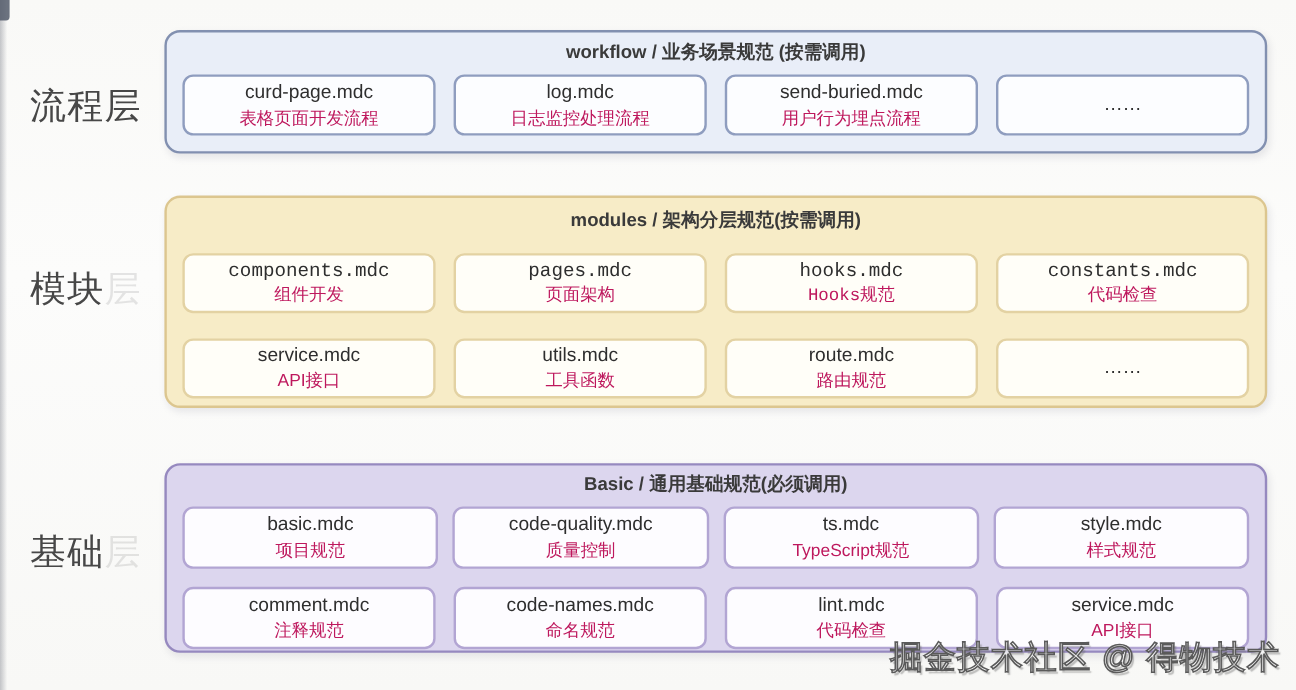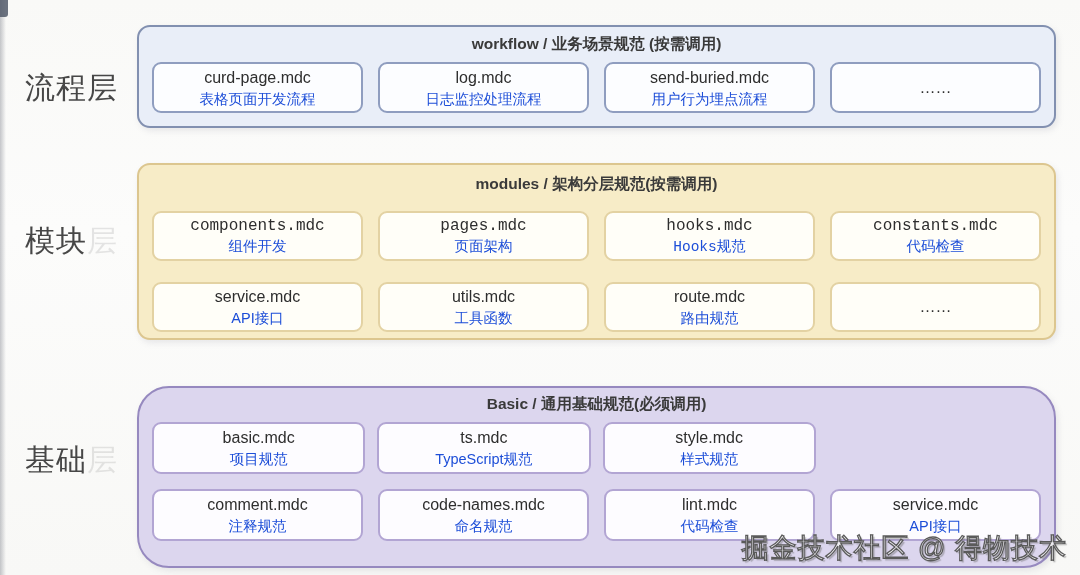--- a/index.html
+++ b/index.html
@@ -46,21 +46,21 @@
     position: absolute;
     left: 137px;
     width: 919px;
     border: 2px solid var(--bd, #999);
     background: var(--bg, #eee);
     border-radius: 13px;
     box-shadow: 2px 3px 6px rgba(110,115,135,0.14);
   }
   .layer-workflow { top: 25px;  height: 103px; padding: 8px 13px 0 13px; }
   .layer-modules  { top: 163px; height: 177px; padding: 10px 13px 0 13px; }
-  .layer-basic    { top: 386px; height: 182px; padding: 7px 13px 0 13px; border-radius: 32px; }
+  .layer-basic    { top: 386px; height: 158px; padding: 7px 13px 0 13px; }
 
   .layer-title {
     text-align: center;
     font-size: 15.5px;
     font-weight: 600;
     color: #3a3a3a;
     line-height: 18px;
   }
   .layer-workflow .layer-title { margin-bottom: 9px; }
   .layer-modules  .layer-title { margin-bottom: 18px; }
@@ -89,21 +89,21 @@
   .layer-basic    .card { height: 52px; }
 
   .card-name {
     font-size: 16px;
     color: #2e2e2e;
     line-height: 22px;
     white-space: nowrap;
   }
   .card-desc {
     font-size: 14.5px;
-    color: #1d4ed8;
+    color: #be185d;
     line-height: 20px;
     white-space: nowrap;
   }
   .card-desc:empty { display: none; }
 
   
   .watermark {
     position: absolute;
     right: 13px;
     bottom: 9px;
@@ -191,20 +191,24 @@
   </section>
 
   <section class="layer layer-basic" style="--bg: #dcd6ee; --bd: #9689bf; --card_bg: #fdfcff; --card_bd: #b2a5d3;">
     <div class="layer-title">Basic / 通用基础规范(必须调用)</div>
     <div class="grid row-1">
       <div class="card">
         <div class="card-name">basic.mdc</div>
         <div class="card-desc">项目规范</div>
       </div>
       <div class="card">
+        <div class="card-name">code-quality.mdc</div>
+        <div class="card-desc">质量控制</div>
+      </div>
+      <div class="card">
         <div class="card-name">ts.mdc</div>
         <div class="card-desc">TypeScript规范</div>
       </div>
       <div class="card">
         <div class="card-name">style.mdc</div>
         <div class="card-desc">样式规范</div>
       </div>
     </div>
     <div class="grid row-2">
       <div class="card">

